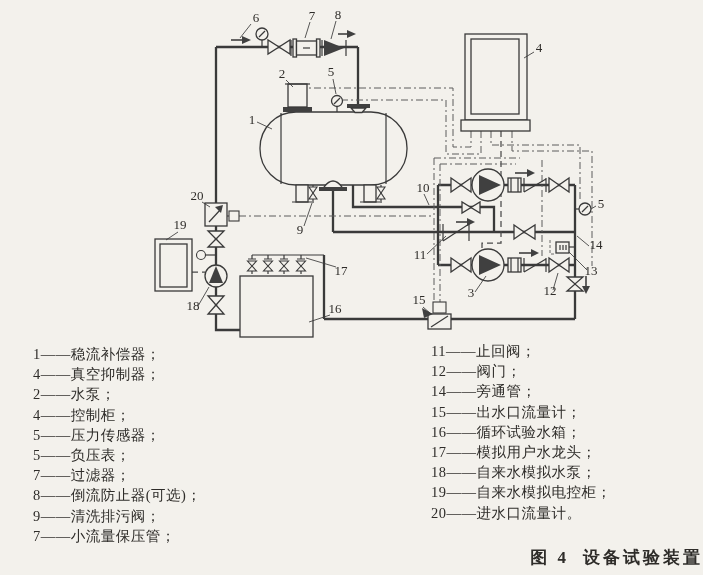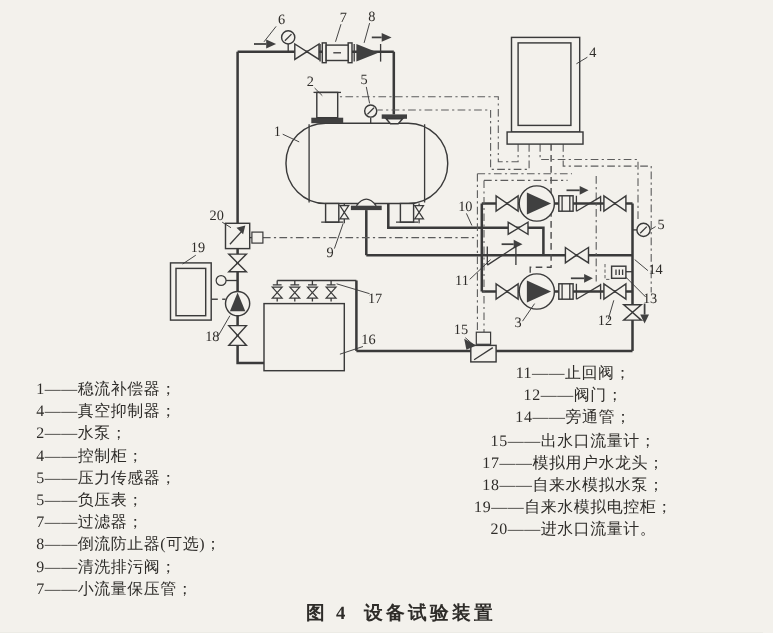--- a/index.html
+++ b/index.html
@@ -20,22 +20,22 @@
   .comp{fill:var(--paper);stroke:var(--line);stroke-width:1.3;}
   .compv{fill:var(--paper);stroke:var(--line);stroke-width:1.1;}
   .dark{fill:#404040;stroke:none;}
   .wire{stroke:#5c5c5c;stroke-width:1;fill:none;stroke-dasharray:7 3 2 3;}
   .wireh{stroke:#4a4a4a;stroke-width:1.25;fill:none;stroke-dasharray:6 4;}
   .wires{stroke:#5c5c5c;stroke-width:.9;fill:none;stroke-dasharray:3 2;}
   .leader{stroke:var(--line);stroke-width:.85;fill:none;}
   .legend{position:absolute;list-style:none;margin:1px;padding:0;
     font-size:14.5px;line-height:20.2px;letter-spacing:.5px;white-space:nowrap;}
   .legend-left{left:32px;top:343px;}
-  .legend-right{left:430px;top:329px;text-align:center;}
-  .caption{position:absolute;left:0;top:546px;width:703px;text-align:center;
+  .legend-right{left:430px;top:340px;}
+  .caption{position:absolute;left:0;top:546px;width:703px;text-align:right;
     padding-left:26px;box-sizing:border-box;font-size:17px;font-weight:600;letter-spacing:3px;}
   .caption .gap{display:inline-block;width:14px;}
 </style>
 </head>
 <body>
 
 <div class="page">
 
   <svg width="703" height="575" viewBox="0 0 703 575">
 
@@ -317,20 +317,21 @@
     <li>7——过滤器；</li>
     <li>8——倒流防止器(可选)；</li>
     <li>9——清洗排污阀；</li>
     <li>7——小流量保压管；</li>
   </ul>
   <ul class="legend legend-right">
     <li>11——止回阀；</li>
     <li>12——阀门；</li>
     <li>14——旁通管；</li>
     <li>15——出水口流量计；</li>
+    <li>16——循环试验水箱；</li>
     <li>17——模拟用户水龙头；</li>
     <li>18——自来水模拟水泵；</li>
     <li>19——自来水模拟电控柜；</li>
     <li>20——进水口流量计。</li>
   </ul>
 
   <div class="caption">
     <span>图 4</span><span class="gap"></span><span>设备试验装置</span>
   </div>
 

